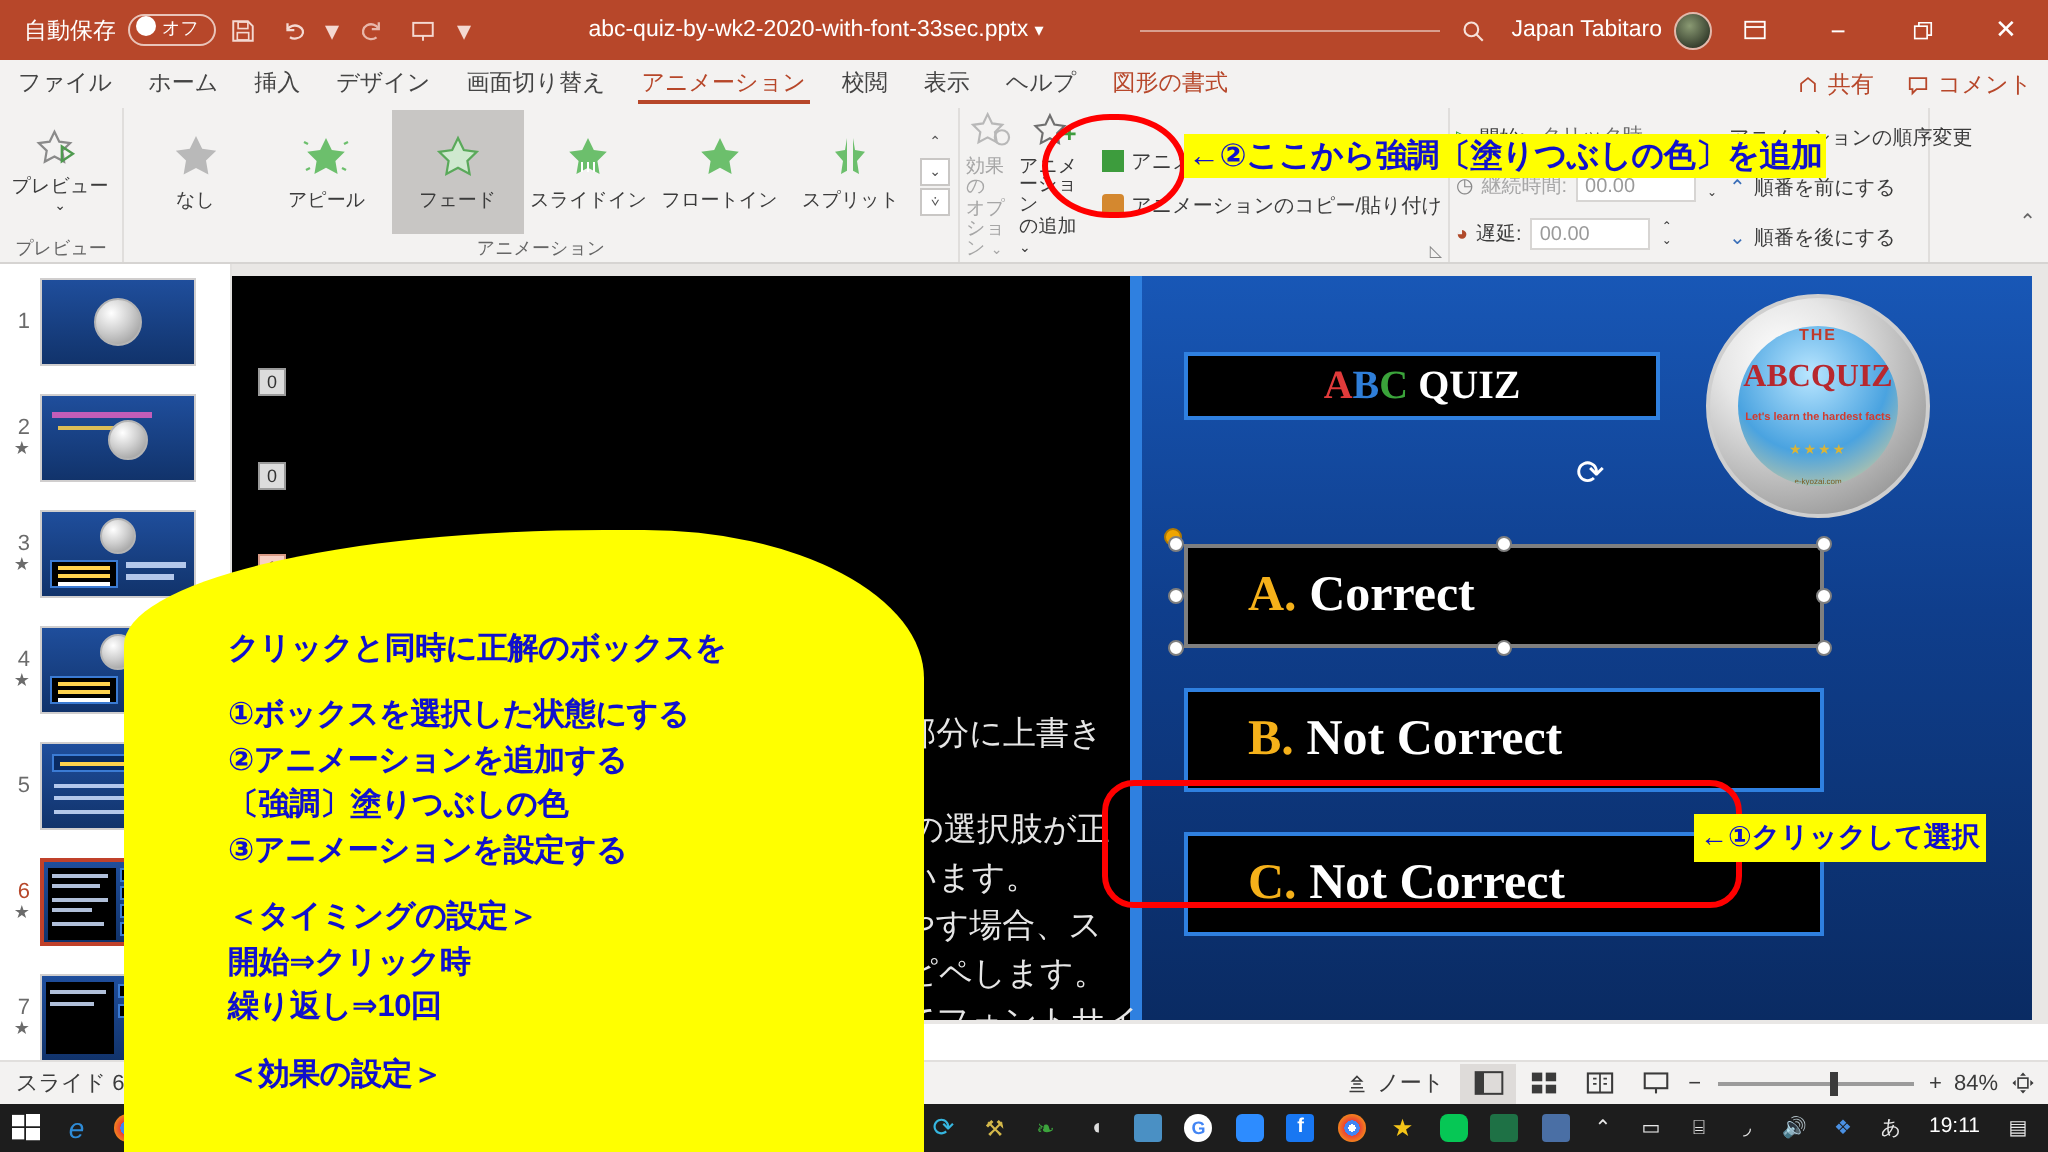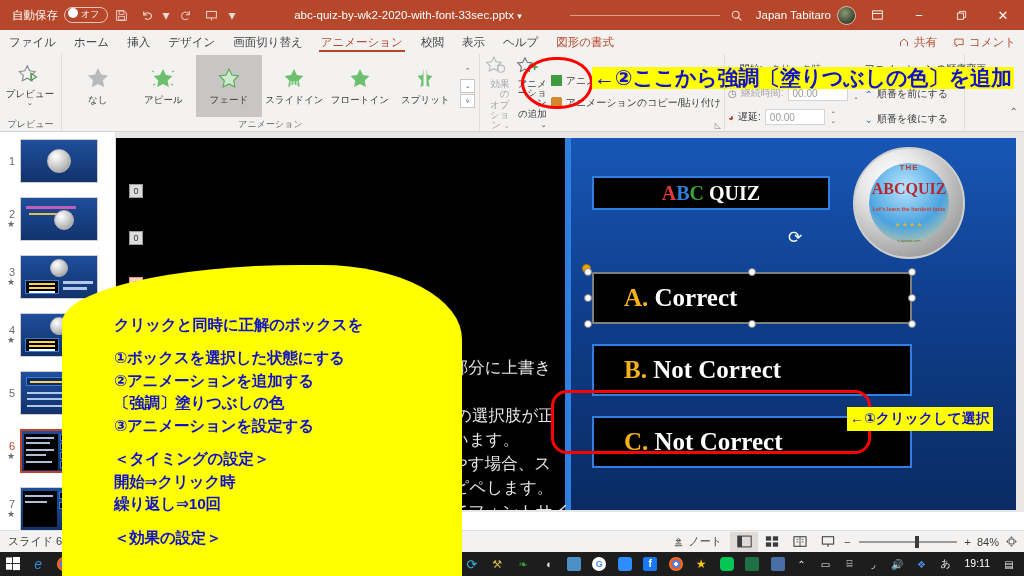--- a/index.html
+++ b/index.html
@@ -62,21 +62,21 @@
     display: flex; align-items: stretch;
   }
   .rgroup { display: flex; flex-direction: column; position: relative;
     border-right: 1px solid #e0dedc; }
   .rgroup .rbody { flex: 1; display: flex; align-items: center; padding: 0 3px; }
   .rgroup .rlabel { height: 14px; font-size: 9px; color: #666; text-align: center;
     line-height: 14px; }
 
   .bigbtn { width: 54px; display: flex; flex-direction: column; align-items: center;
     justify-content: center; font-size: 9.5px; color: #3b3b3b; gap: 1px; }
-  .bigbtn .cap { text-align: right; line-height: 1.05; }
+  .bigbtn .cap { text-align: left; line-height: 1.05; }
 
   .galitem { width: 66px; height: 62px; display: flex; flex-direction: column;
     align-items: center; justify-content: center; font-size: 9.5px; color: #3b3b3b; }
   .galitem.sel { background: #c8c6c4; }
   .galitem .cap { margin-top: 2px; }
 
   .gal-scroll { width: 16px; display: flex; flex-direction: column;
     justify-content: center; gap: 1px; margin-left: 2px; }
   .gal-scroll div { width: 15px; height: 14px; border: 1px solid #c9c7c5;
     background: #fff; font-size: 7px; display: flex; align-items: center;
@@ -94,21 +94,21 @@
 
   
   .redring {
     position: absolute; left: 521px; top: 57px; width: 72px; height: 52px;
     border: 3px solid #ff0000; border-radius: 34px/26px; z-index: 20;
     pointer-events: none;
   }
   
   .ribbon-note {
     position: absolute; left: 592px; top: 67px; height: 22px;
-    background: #ffff00; color: #1111cc; font-size: 21px; font-weight: bold;
+    background: #ffff00; color: #1111cc; font-size: 16px; font-weight: bold;
     display: flex; align-items: center; padding: 0 2px; white-space: nowrap;
     z-index: 21; letter-spacing: -0.2px;
   }
 
   
   .workarea { position: absolute; top: 132px; left: 0; width: 1024px; height: 398px;
     background: #fff; }
   .thumbpane { position: absolute; left: 0; top: 0; width: 116px; height: 398px;
     background: #fff; border-right: 1px solid #e3e1df; overflow: hidden; }
   .thumbrow { position: relative; height: 58px; display: flex; align-items: center; }

